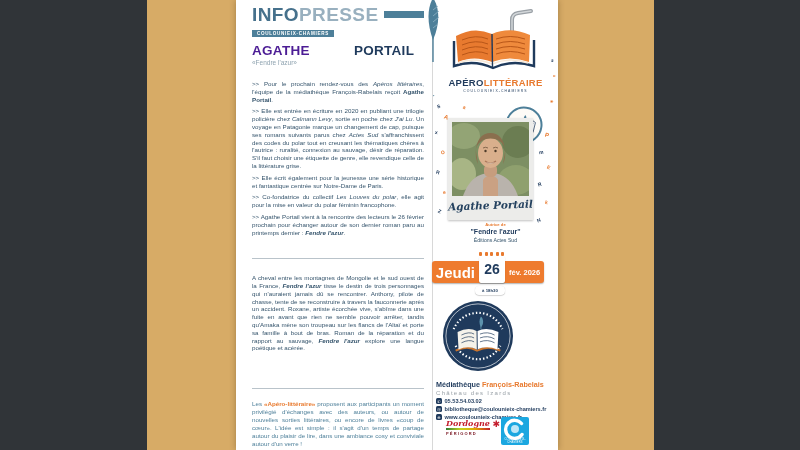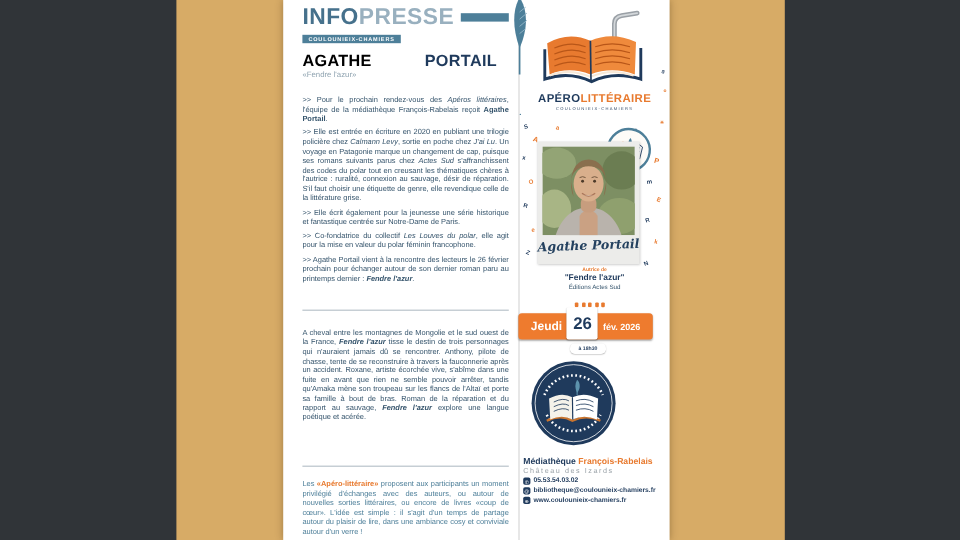--- a/index.html
+++ b/index.html
@@ -16,21 +16,21 @@
 
   
   .press-head{position:absolute;left:16px;right:8px;top:8px;}
   .brand-row{display:flex;align-items:center;}
   .brand{font-size:19px;font-weight:800;letter-spacing:.4px;color:#46718c;line-height:13px;white-space:nowrap;}
   .brand .lite{opacity:.55;}
   .brand-bar{flex:1;height:7px;background:#4d7f99;margin-left:5px;}
   .muni-chip{display:inline-block;background:#4d7f99;color:#fff;font-size:4.6px;font-weight:700;
              letter-spacing:.7px;padding:1.5px 5px 1px;margin-top:2px;}
   .art-title{position:absolute;left:16px;top:44px;font-size:13.5px;font-weight:800;letter-spacing:.3px;line-height:14px;}
-  .art-title .acc{color:#000000;margin-top:26px;} .art-title .main{color:#1f3a5c;padding-left:40px;}
+  .art-title .acc{color:#4c1d95;margin-top:26px;} .art-title .main{color:#1f3a5c;padding-left:40px;}
   .art-sub{position:absolute;left:16px;top:59px;font-size:6.5px;color:#8fa3b0;}
   .intro{position:absolute;left:16px;right:8px;top:80px;}
   .intro p{margin:0 0 4px 0;}
   .bodytxt, .intro p{font-size:6.2px;line-height:7.8px;color:#35546c;text-align:justify;}
   .hr{position:absolute;left:16px;right:8px;height:0;border-top:1px solid #b9c3ca;}
   .hr.h1{top:258px;} .hr.h2{top:388px;}
   .blurb{position:absolute;left:16px;right:8px;top:268px;}
   .about-note{position:absolute;left:16px;right:8px;top:394px;font-size:6.2px;line-height:8px;
               color:#4d7f99;text-align:justify;}
   .seg-i{font-style:italic;} .seg-b{font-weight:700;} .seg-bi{font-weight:700;font-style:italic;}
@@ -54,21 +54,21 @@
                  font-size:10.5px;color:#24415f;transform:rotate(-2deg);}
   .author-block{position:absolute;left:0;top:222px;width:100%;text-align:center;}
   .author-role{font-size:4.2px;font-weight:700;color:#e87a2f;line-height:5px;}
   .author-book{font-size:7px;font-weight:800;color:#1f3a5c;line-height:8px;margin-top:.5px;}
   .author-pub{font-size:5.2px;color:#35546c;line-height:6px;margin-top:1.5px;}
   .spiral{position:absolute;left:46px;top:252px;display:flex;gap:2.5px;}
   .spiral i{width:3px;height:4px;background:#e87a2f;border-radius:1px;}
   .date-banner{position:absolute;left:-1px;top:261px;width:112px;height:22px;background:#ee7b2e;
                border-radius:3px;display:flex;align-items:center;justify-content:center;
                box-shadow:0 1px 1.5px rgba(0,0,0,.3);}
-  .date-day{font-size:10px;font-weight:800;color:#fff;margin-right:4px;}
+  .date-day{font-size:15px;font-weight:800;color:#fff;margin-right:4px;}
   .date-cal{width:26px;height:27px;background:#fff;border-radius:2px;position:relative;top:-3px;
             display:flex;align-items:center;justify-content:center;box-shadow:0 1px 1px rgba(0,0,0,.25);}
   .date-num{font-size:14px;font-weight:800;color:#1f3a5c;}
   .date-my{font-size:7.5px;font-weight:800;color:#fff;margin-left:4px;}
   .time-pill{position:absolute;left:42px;top:286px;width:30px;height:9px;background:#fff;border-radius:4px;
              display:flex;align-items:center;justify-content:center;font-size:4.3px;font-weight:700;
              color:#1f3a5c;box-shadow:0 .5px 1px rgba(0,0,0,.3);}
   .stamp{position:absolute;left:9px;top:300px;}
   .contact{position:absolute;left:3px;top:381px;width:120px;}
   .venue-line{font-size:7.2px;line-height:8px;white-space:nowrap;}
@@ -258,16 +258,31 @@
         <div class="c-row">
           <span class="c-ico">@</span>
           <span class="c-txt">bibliotheque@coulounieix-chamiers.fr</span>
         </div>
         <div class="c-row">
           <span class="c-ico">⊕</span>
           <span class="c-txt">www.coulounieix-chamiers.fr</span>
         </div>
       </div>
 
+      <div class="partners">
+        <div class="dordogne">
+          <div class="dd-name">Dordogne</div>
+          <span class="dd-star">✱</span>
+          <div class="dd-bar"></div>
+          <div class="dd-sub">PÉRIGORD</div>
+        </div>
+        <div class="city-logo">
+          <svg width="28" height="28" viewBox="0 0 28 28">
+            <circle cx="14" cy="12" r="4" fill="#bde6f7"></circle>
+            <path d="M20.5,6.5 A9,9 0 1 0 21,17.5" fill="none" stroke="#ffffff" stroke-width="3.4" stroke-linecap="round"></path>
+          </svg>
+          <div class="city-txt">COULOUNIEIX-CHAMIERS</div>
+        </div>
+      </div>
 
     </div>
   </div>
 </div>
 
 </body></html>

